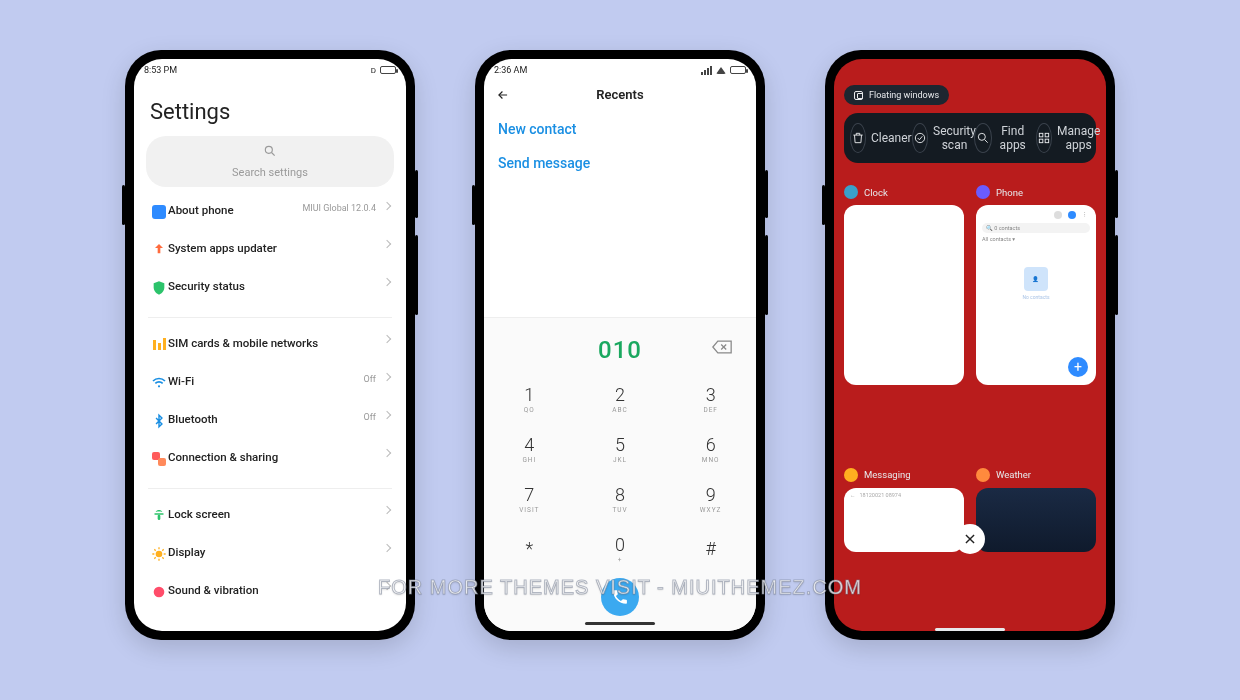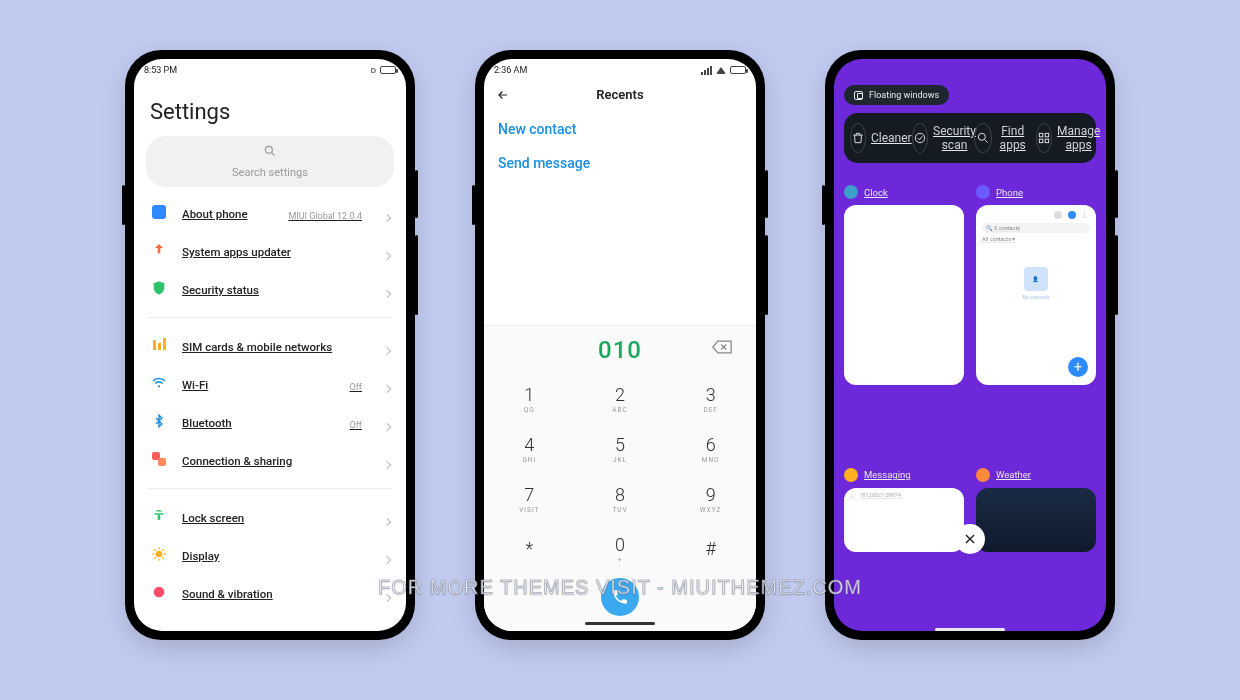--- a/index.html
+++ b/index.html
@@ -32,21 +32,21 @@
   .side-l { position:absolute; left:-3px; top:135px; width:3px; height:40px; background:#000; border-radius:3px;}
   .screen {
     width: 100%; height: 100%;
     border-radius: 28px;
     overflow: hidden;
     background: #fff;
     display: flex; flex-direction: column;
     font-size: 11px;
     color:#222;
   }
-  .screen.dark { background:#6d28d9; color:#e7e9ec;text-decoration:underline;}
+  .screen.dark { background:#b91c1c; color:#e7e9ec;}
   .statusbar {
     height: 22px;
     display: flex; justify-content: space-between; align-items: center;
     padding: 4px 10px;
     font-size: 9px;
     flex-shrink:0;
   }
   .sb-right { display:flex; align-items:center; gap:4px;}
   .signal { display:inline-flex; align-items:flex-end; gap:1px; }
   .signal i{ width:2px; background:#444; display:inline-block;}
@@ -58,37 +58,37 @@
 
   
   .set-title { font-size: 22px; font-weight:400; padding: 18px 16px 12px; }
   .search {
     margin: 0 12px 6px; background:#f1f1f1; border-radius: 20px;
     display:flex; align-items:center; gap:8px; padding:8px 12px; color:#9a9a9a;flex-direction:column;
   }
   .search svg{width:14px;height:14px;}
   .set-list { flex:1; overflow:hidden; padding:0 14px;}
   .set-row {
-    display:flex; align-items:flex-end; gap:14px; padding:10px 2px;text-decoration:underline;
+    display:flex; align-items:flex-start; padding:10px 2px;
   }
   .set-row .icn { width:18px; height:18px; display:flex; align-items:center; justify-content:center; flex-shrink:0;}
   .set-row .lbl { flex:1; font-size:11.5px; font-weight:500; color:#222;}
   .set-row .sub { font-size:9px; color:#999; margin-right:8px;}
   .set-row .chev { width:6px;height:6px;border-right:1.2px solid #bbb;border-bottom:1.2px solid #bbb;transform:rotate(-45deg);}
   .sep { height:6px; }
   .hr { height:1px; background:#eee; margin:4px 0 8px;}
 
   
   .dial-head { display:flex; align-items:center; padding:6px 12px 10px; }
   .back { width:14px;height:14px; }
   .back svg{width:14px;height:14px;}
   .dial-title { flex:1; text-align:center; font-size:13px; font-weight:600; margin-left:-14px;}
   .dial-actions { padding: 0 14px; }
   .dial-actions div { color:#1a8fe3; font-size:14px; font-weight:500; padding:9px 0;}
-  .dial-pad-wrap { margin-top:auto; background:#fafafa; border-top:1px solid #eee; padding:4px 0 6px;}
+  .dial-pad-wrap { margin-top:auto; background:#fafafa; border-top:1px solid #eee; padding:12px 0 6px;}
   .typed-row{ display:flex; align-items:center; justify-content:center; position:relative; padding:6px 0 10px;}
   .typed { color:#1aa85f; font-size:24px; font-weight:500; letter-spacing:1px;}
   .bksp{ position:absolute; right:24px; top:10px; color:#888;}
   .keys { display:grid; grid-template-columns:repeat(3,1fr); }
   .key { display:flex; flex-direction:column; align-items:center; justify-content:center; height:50px;}
   .key .num{ font-size:18px; color:#333; font-weight:300;}
   .key .let{ font-size:6.5px; color:#999; letter-spacing:1px; margin-top:1px;}
   .call-row{ display:flex; justify-content:center; padding:4px 0 2px;}
   .call-btn{ width:38px;height:38px;border-radius:50%;background:#3ba9f0;display:flex;align-items:center;justify-content:center;}
   .call-btn svg{width:18px;height:18px;fill:#fff;}

